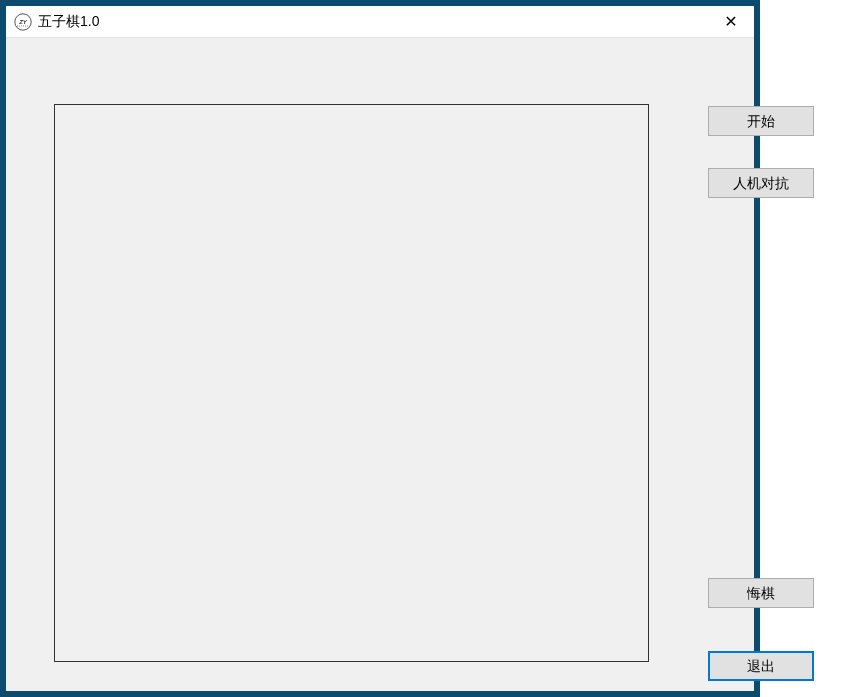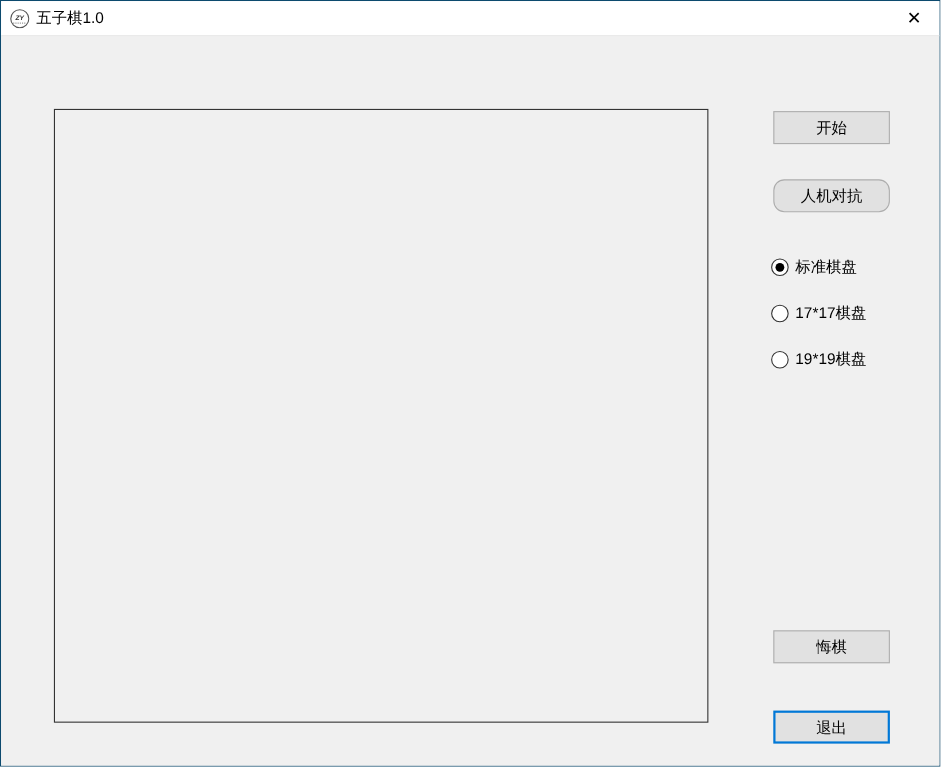--- a/index.html
+++ b/index.html
@@ -5,24 +5,24 @@
     * { box-sizing: border-box; margin: 0; padding: 0; }
     body {
       font-family: "Microsoft YaHei", "SimSun", sans-serif;
       font-size: 14px;
       background: #ffffff;
       width: 855px;
       height: 697px;
       overflow: hidden;
     }
     .window {
-      width: 855px;
+      width: 760px;
       height: 697px;
       background: #f0f0f0;
-      border: 1px solid #0c4a6e;
+      border: 6px solid #0c4a6e;
       display: flex;
       flex-direction: column;
     }
     .titlebar {
       height: 32px;
       background: #ffffff;
       display: flex;
       align-items: center;
       padding-left: 8px;
       border-bottom: 1px solid #e5e5e5;
@@ -73,21 +73,21 @@
       border: 1px solid #adadad;
       font-size: 14px;
       font-family: inherit;
       cursor: pointer;
       text-align: center;
       line-height: 28px;
       color: #000;
     }
     .btn.focused { border: 2px solid #0078d7; line-height: 26px; }
     .btn-start { left: 705; top: 68px; left: 702px; }
-    .btn-mode  { left: 702px; top: 130px; border-radius: 10px; }
+    .btn-mode  { left: 702px; top: 130px; }
     .btn-undo  { left: 702px; top: 540px; }
     .btn-exit  { left: 702px; top: 613px; }
     .radio-group {
       position: absolute;
       left: 700px;
       top: 200px;
     }
     .radio-row {
       display: flex;
       align-items: center;
@@ -132,31 +132,17 @@
       <span>✕</span>
     </div>
   </div>
 
   <div class="client">
     <div class="board"></div>
 
     <button class="btn btn-start">开始</button>
     <button class="btn btn-mode">人机对抗</button>
 
-    <div class="radio-group">
-      <div class="radio-row selected">
-        <span class="radio-circle"></span>
-        <span class="radio-label">标准棋盘</span>
-      </div>
-      <div class="radio-row">
-        <span class="radio-circle"></span>
-        <span class="radio-label">17*17棋盘</span>
-      </div>
-      <div class="radio-row">
-        <span class="radio-circle"></span>
-        <span class="radio-label">19*19棋盘</span>
-      </div>
-    </div>
 
     <button class="btn btn-exit focused">退出</button>
     <button class="btn btn-undo">悔棋</button>
   </div>
 </div>
 
 </body></html>

